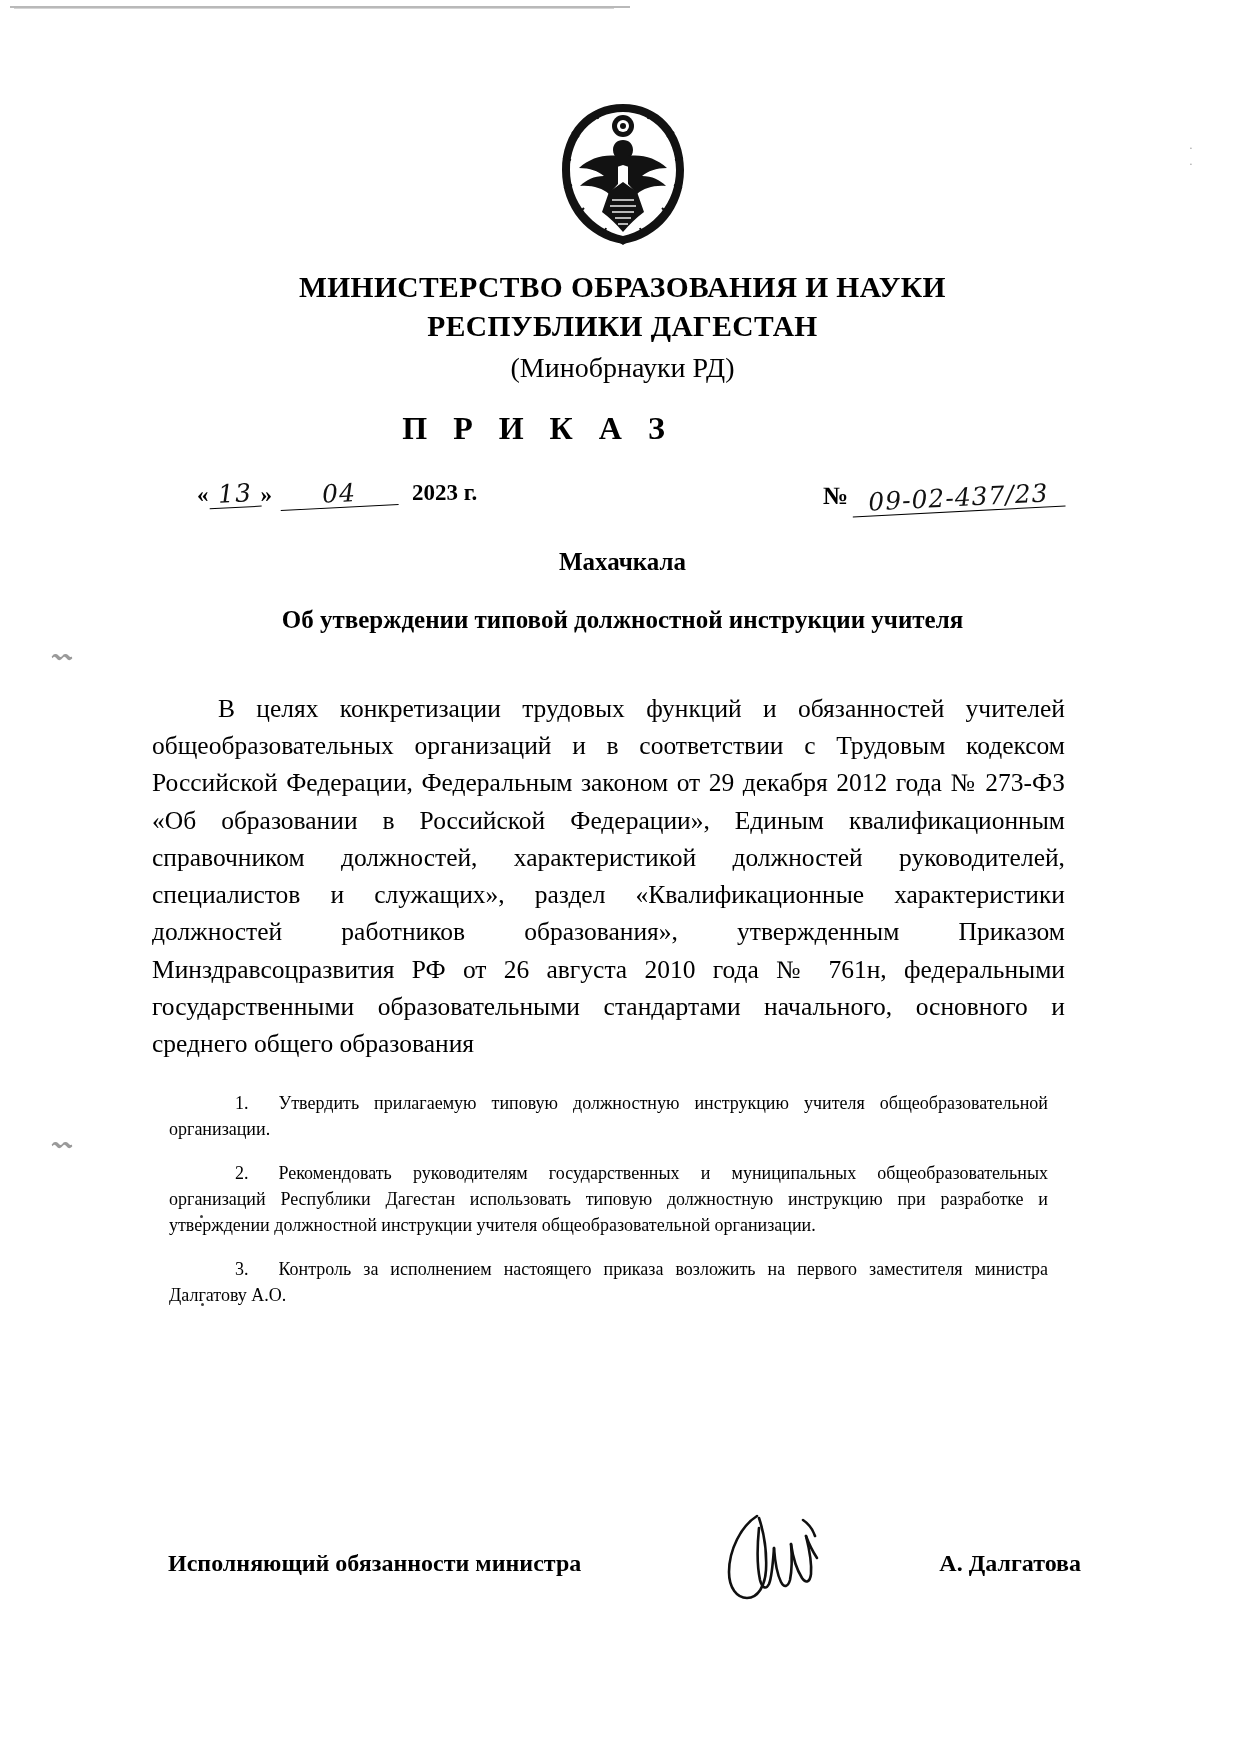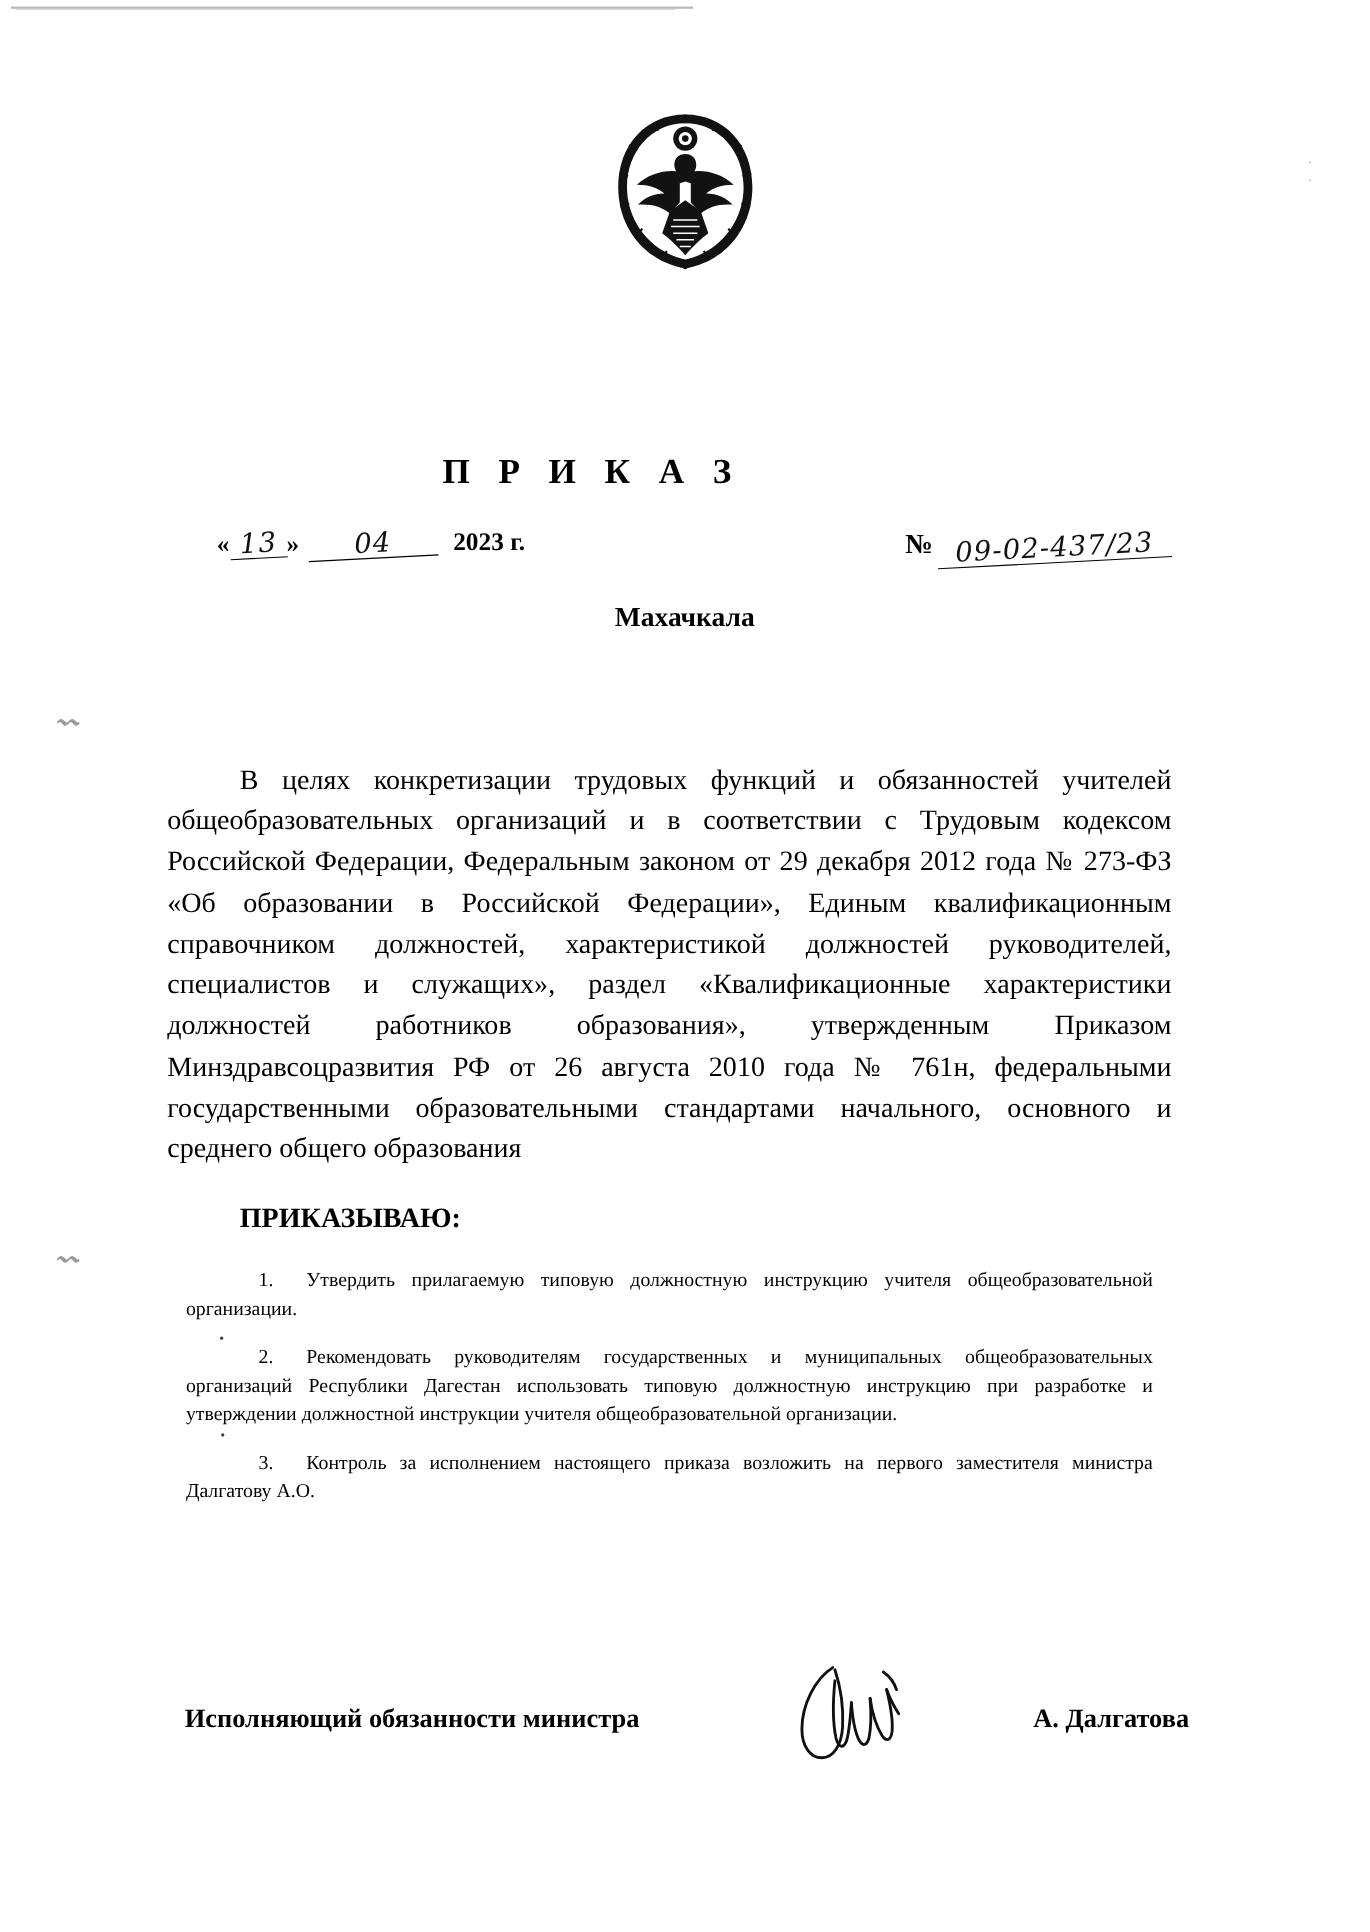--- a/index.html
+++ b/index.html
@@ -314,46 +314,51 @@
             <line x1="67" y1="122" x2="83" y2="122"></line>
             <line x1="70" y1="128" x2="80" y2="128"></line>
           </g>
 
           <path d="M60 136 C66 142 70 146 75 149 C80 146 84 142 90 136 C84 140 80 142 75 142 C70 142 66 140 60 136 Z"></path>
         </g>
       </svg>
     </span>
   </div>
 
+  <div class="org-header">
+    <div class="org-line1">МИНИСТЕРСТВО ОБРАЗОВАНИЯ И НАУКИ</div>
+    <div class="org-line2">РЕСПУБЛИКИ ДАГЕСТАН</div>
+    <div class="org-short">(Минобрнауки РД)</div>
+  </div>
 
   <div class="doc-kind">П Р И К А З</div>
 
   <div class="meta-row">
     <div class="date-group">
       <span class="quote-mark">«</span>
       <span class="fill-day hand">13</span>
       <span class="quote-mark">»</span>
       <span class="fill-month hand">04</span>
       <span class="year-label">2023 г.</span>
     </div>
     <div class="num-group">
       <span class="num-sign">№</span>
       <span class="fill-num hand">09-02-437/23</span>
     </div>
   </div>
 
   <div class="city">Махачкала</div>
 
   <div class="subject">
+    <div>Об утверждении типовой должностной инструкции учителя</div>
   </div>
 
   <div class="body-block">
     <p class="para indent">В целях конкретизации трудовых функций и обязанностей учителей общеобразовательных организаций и в соответствии с Трудовым кодексом Российской Федерации, Федеральным законом от 29 декабря 2012 года № 273-ФЗ «Об образовании в Российской Федерации», Единым квалификационным справочником должностей, характеристикой должностей руководителей, специалистов и служащих», раздел «Квалификационные характеристики должностей работников образования», утвержденным Приказом Минздравсоцразвития РФ от 26 августа 2010 года № 761н, федеральными государственными образовательными стандартами начального, основного и среднего общего образования</p>
 
-    <p class="order-word">ПРИКАЗЫВАЮ:</p>
 
     <div class="items">
       <p class="item">
         <span class="num-lead">1.</span><span>Утвердить прилагаемую типовую должностную инструкцию учителя общеобразовательной организации.</span>
       </p>
       <p class="item">
         <span class="num-lead">2.</span><span>Рекомендовать руководителям государственных и муниципальных общеобразовательных организаций Республики Дагестан использовать типовую должностную инструкцию при разработке и утверждении должностной инструкции учителя общеобразовательной организации.</span>
       </p>
       <p class="item">
         <span class="num-lead">3.</span><span>Контроль за исполнением настоящего приказа возложить на первого заместителя министра Далгатову А.О.</span>

